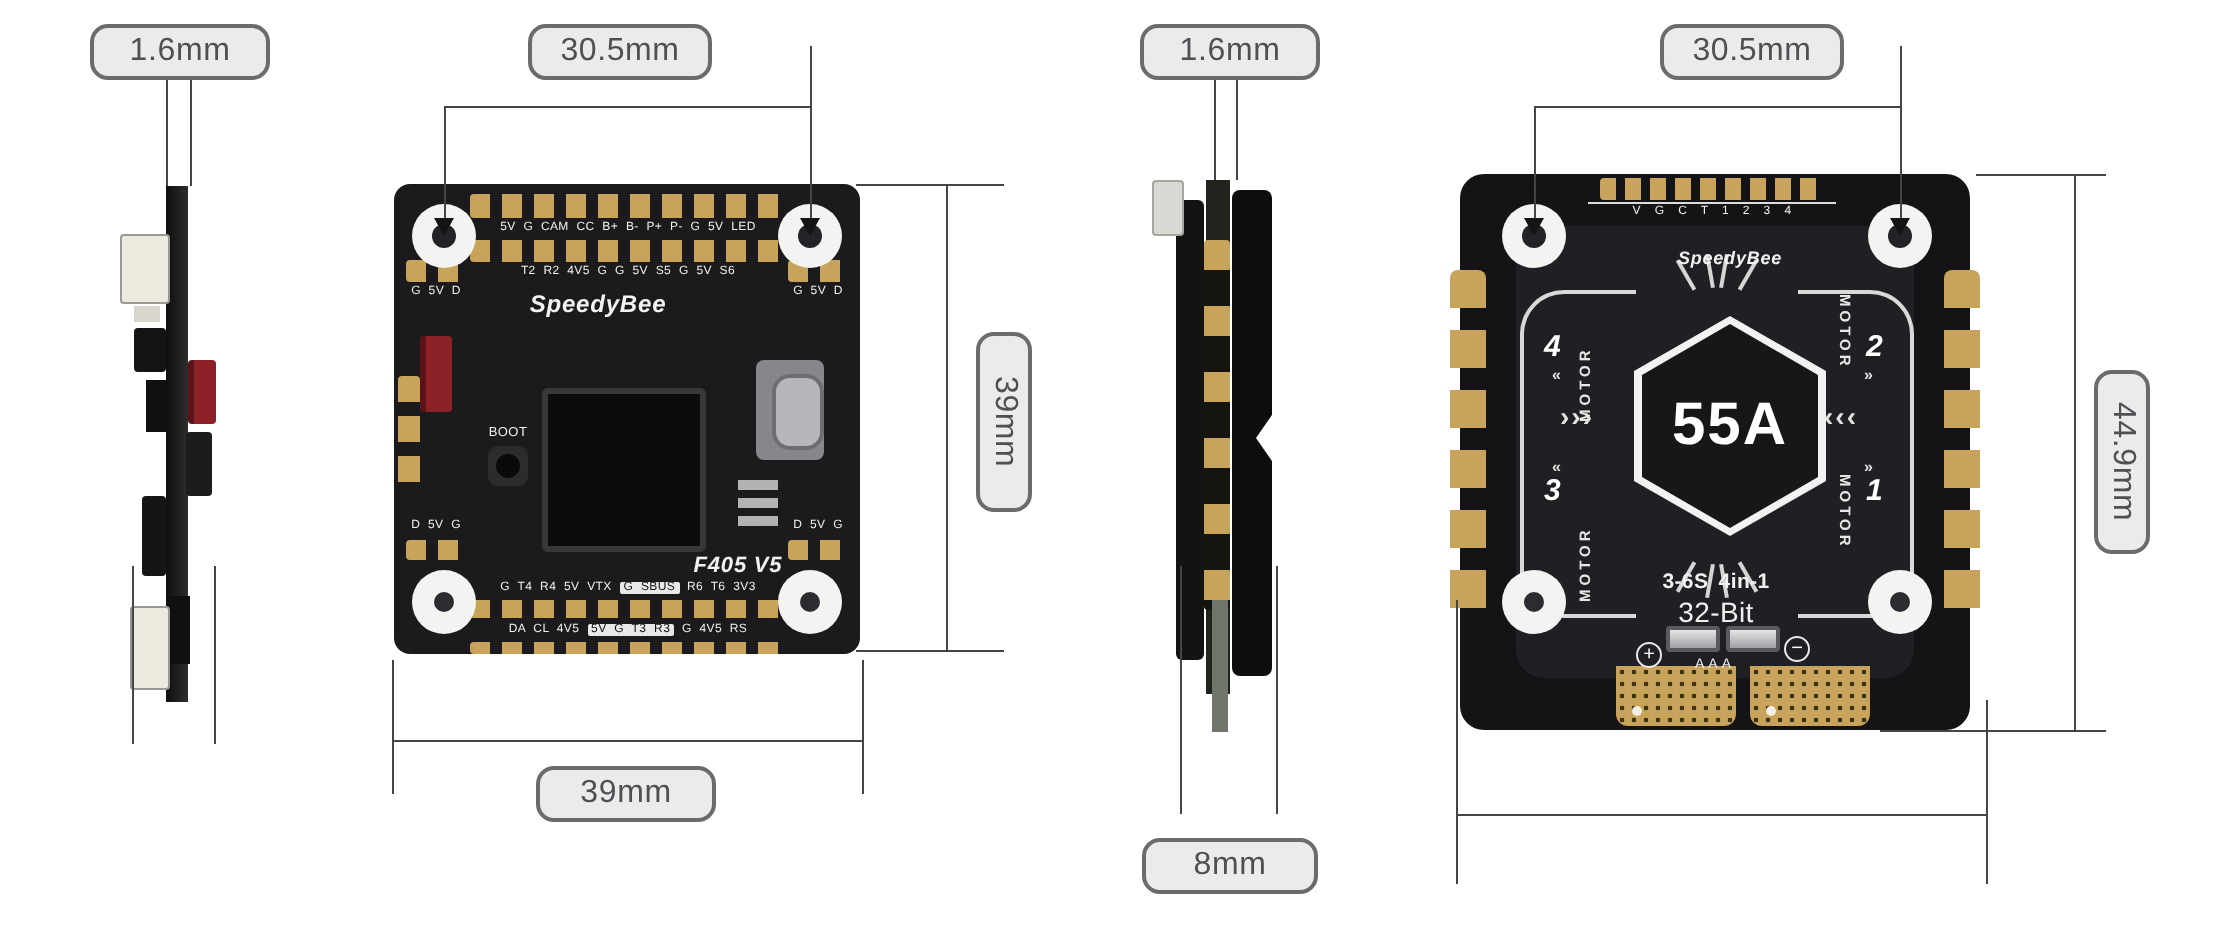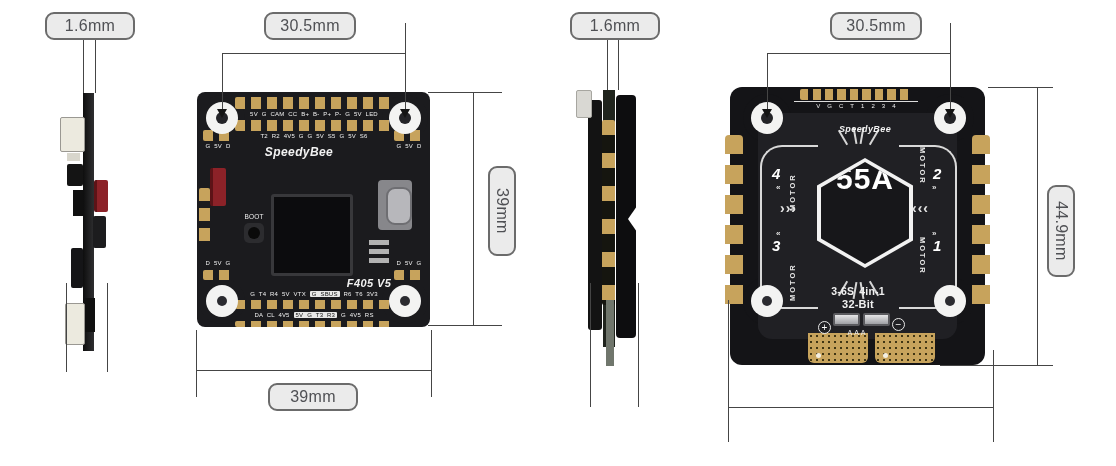--- a/index.html
+++ b/index.html
@@ -47,21 +47,21 @@
   .arc.tr{border-top-width:2px;border-right-width:2px;border-top-right-radius:22px;}
   .arc.bl{border-bottom-width:2px;border-left-width:2px;border-bottom-left-radius:22px;}
   .arc.br{border-bottom-width:2px;border-right-width:2px;border-bottom-right-radius:22px;}
   .motor{position:absolute;color:#e7e7e7;font-size:7.5px;letter-spacing:2px;writing-mode:vertical-rl;z-index:13;font-weight:bold;}
   .motor.flip{transform:rotate(180deg);}
   .mnum{position:absolute;color:#fff;font-size:15px;font-weight:bold;font-style:italic;z-index:13;}
   .chev{position:absolute;color:#e3e3e3;font-weight:bold;z-index:13;}
   .hexa{position:absolute;left:87px;top:71px;width:96px;height:110px;z-index:12;
     background:#f2f2f2;clip-path:polygon(50% 0,100% 25%,100% 75%,50% 100%,0 75%,0 25%);}
   .hexa .in{position:absolute;inset:4px;background:#17171a;clip-path:polygon(50% 0,100% 25%,100% 75%,50% 100%,0 75%,0 25%);
-    display:flex;justify-content:center;}
+    display:flex;align-items:center;justify-content:center;}
   .hexa .in span{color:#fff;font-size:30px;font-weight:800;letter-spacing:1px;}
   .branch{position:absolute;width:2px;height:17px;background:#d5d5d5;z-index:12;}
   .cap{position:absolute;width:27px;height:13px;background:linear-gradient(180deg,#e6e6e8,#9fa0a4);
     border:2px solid #5b5b5f;border-radius:2px;z-index:12;box-sizing:border-box;}
   .pmark{position:absolute;width:13px;height:13px;border:1.5px solid #e8e8e8;border-radius:50%;color:#fff;
     font-size:10px;line-height:11px;text-align:center;z-index:13;box-sizing:border-box;}
   .padtab{position:absolute;width:60px;height:30px;background:#c7a35c;border-radius:0 0 6px 6px;z-index:12;
     background-image:radial-gradient(#403513 1.1px,rgba(0,0,0,0) 1.3px);background-size:6px 6px;}
   .padtab::after{content:"";position:absolute;left:8px;bottom:5px;width:5px;height:5px;border-radius:50%;background:#f4efe2;}
   .rule{position:absolute;height:1px;background:#dddddd;z-index:12;}
@@ -163,20 +163,21 @@
     <div class="hole" style="left:192px;top:10px;"></div>
     <div class="hole open" style="left:9px;top:193px;"></div>
     <div class="hole open" style="left:192px;top:193px;"></div>
   </div>
 
   <div class="dim-label" style="left:570px;top:12px;width:90px;height:28px;">1.6mm</div>
   <div class="vline" style="left:607px;top:40px;height:50px;"></div>
   <div class="vline" style="left:618px;top:40px;height:50px;"></div>
   <div class="vline" style="left:590px;top:283px;height:124px;"></div>
   <div class="vline" style="left:638px;top:283px;height:124px;"></div>
+  <div class="dim-label" style="left:571px;top:419px;width:88px;height:28px;">8mm</div>
 
   <div class="sv" style="left:576px;top:88px;width:64px;height:280px;">
     <div style="left:12px;top:12px;width:14px;height:230px;background:#131313;border-radius:3px;"></div>
     <div style="left:27px;top:2px;width:12px;height:257px;background:#20241d;"></div>
     <div style="left:26px;top:32px;width:13px;height:185px;border-radius:2px;background:repeating-linear-gradient(180deg,#c7a35c 0 15px,#15150f 15px 33px);"></div>
     <div style="left:40px;top:7px;width:20px;height:243px;background:#0d0d0f;border-radius:4px;"></div>
     <div style="left:52px;top:118px;width:9px;height:26px;background:#ffffff;clip-path:polygon(100% 0,0 50%,100% 100%);"></div>
     <div style="left:0px;top:2px;width:14px;height:26px;background:#d9d8d3;border:1px solid #a7a6a0;border-radius:2px;"></div>
     <div style="left:30px;top:212px;width:8px;height:66px;background:#70766c;"></div>
   </div>
@@ -247,21 +248,21 @@
     <div class="branch" style="left:131px;top:195px;transform:rotate(-10deg);"></div>
     <div class="branch" style="left:143px;top:193px;transform:rotate(-30deg);"></div>
 
     <div class="hexa">
       <div class="in">
           <span>55A</span>
         </div>
     </div>
 
     <div class="silk" style="left:58px;top:198px;width:140px;font-size:10.5px;font-weight:bold;">3-6S 4in-1</div>
-    <div class="silk" style="left:58px;top:211px;width:140px;font-size:11px;font-weight:bold;">32-Bit</div>
+    <div class="silk" style="left:58px;top:211px;width:140px;font-size:14px;font-weight:normal;">32-Bit</div>
 
     <div class="cap" style="left:103px;top:226px;"></div>
     <div class="cap" style="left:133px;top:226px;"></div>
     <div class="pmark" style="left:88px;top:234px;">+</div>
     <div class="pmark" style="left:162px;top:231px;">−</div>
     <div class="silk" style="left:105px;top:242px;width:45px;font-size:7px;letter-spacing:2px;">AAA</div>
 
     <div class="padtab" style="left:78px;top:246px;"></div>
     <div class="padtab" style="left:145px;top:246px;"></div>
 

